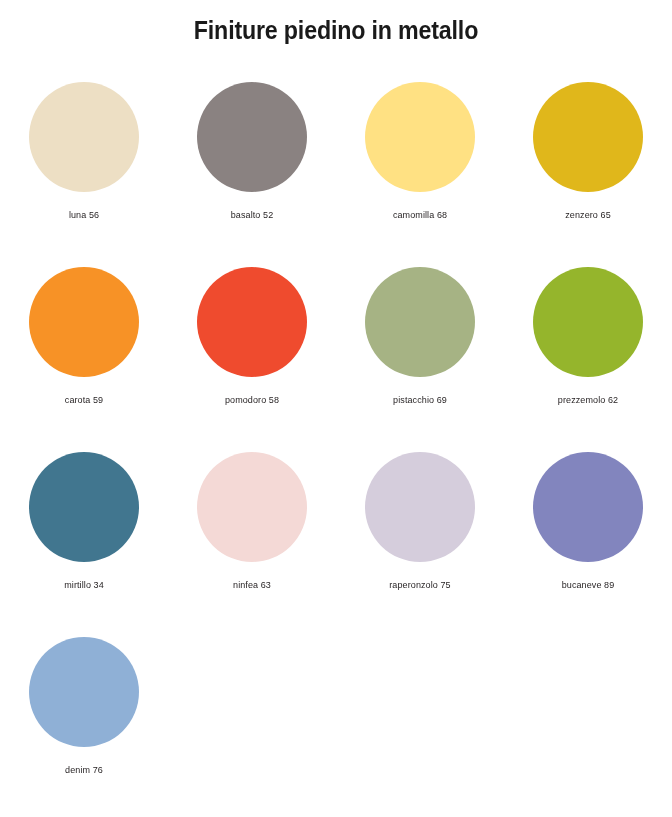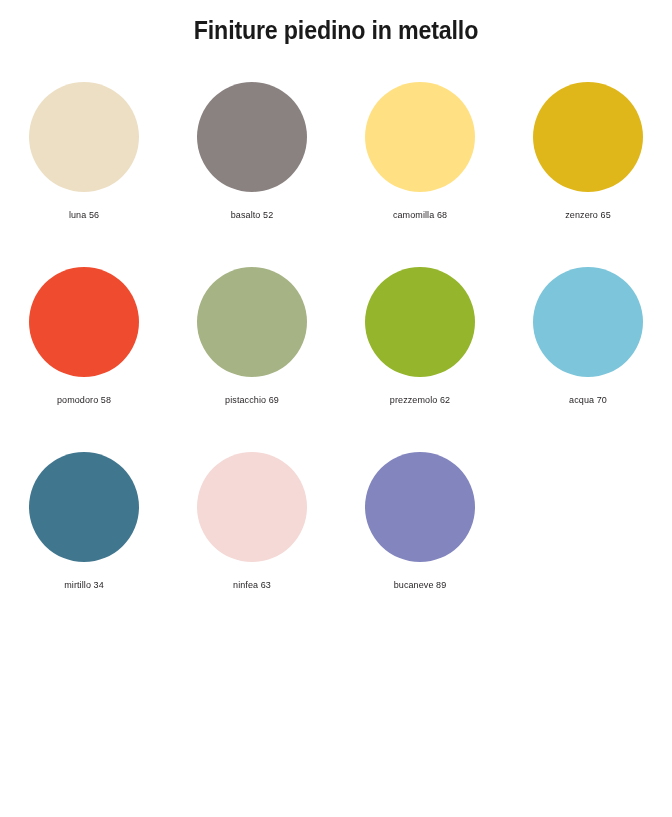--- a/index.html
+++ b/index.html
@@ -80,42 +80,50 @@
       </div>
       <div class="swatch-cell">
         <div class="swatch-disc" style="background: rgb(255, 225, 131);"></div>
         <div class="swatch-label">camomilla 68</div>
       </div>
       <div class="swatch-cell">
         <div class="swatch-disc" style="background: rgb(224, 183, 27);"></div>
         <div class="swatch-label">zenzero 65</div>
       </div>
       <div class="swatch-cell">
+        <div class="swatch-disc" style="background: rgb(247, 146, 38);"></div>
+        <div class="swatch-label">carota 59</div>
+      </div>
+      <div class="swatch-cell">
         <div class="swatch-disc" style="background: rgb(239, 75, 46);"></div>
         <div class="swatch-label">pomodoro 58</div>
       </div>
       <div class="swatch-cell">
         <div class="swatch-disc" style="background: rgb(166, 179, 132);"></div>
         <div class="swatch-label">pistacchio 69</div>
       </div>
       <div class="swatch-cell">
         <div class="swatch-disc" style="background: rgb(149, 181, 44);"></div>
         <div class="swatch-label">prezzemolo 62</div>
       </div>
       <div class="swatch-cell">
-        <div class="swatch-disc" style="background: rgb(124, 197, 218);"></div>
-        <div class="swatch-label">acqua 70</div>
-      </div>
-      <div class="swatch-cell">
         <div class="swatch-disc" style="background: rgb(65, 118, 143);"></div>
         <div class="swatch-label">mirtillo 34</div>
       </div>
       <div class="swatch-cell">
         <div class="swatch-disc" style="background: rgb(244, 217, 214);"></div>
         <div class="swatch-label">ninfea 63</div>
       </div>
       <div class="swatch-cell">
+        <div class="swatch-disc" style="background: rgb(213, 205, 220);"></div>
+        <div class="swatch-label">raperonzolo 75</div>
+      </div>
+      <div class="swatch-cell">
         <div class="swatch-disc" style="background: rgb(130, 133, 190);"></div>
         <div class="swatch-label">bucaneve 89</div>
+      </div>
+      <div class="swatch-cell">
+        <div class="swatch-disc" style="background: rgb(143, 176, 214);"></div>
+        <div class="swatch-label">denim 76</div>
       </div>
     </div>
 
 </div>
 
 </body></html>

